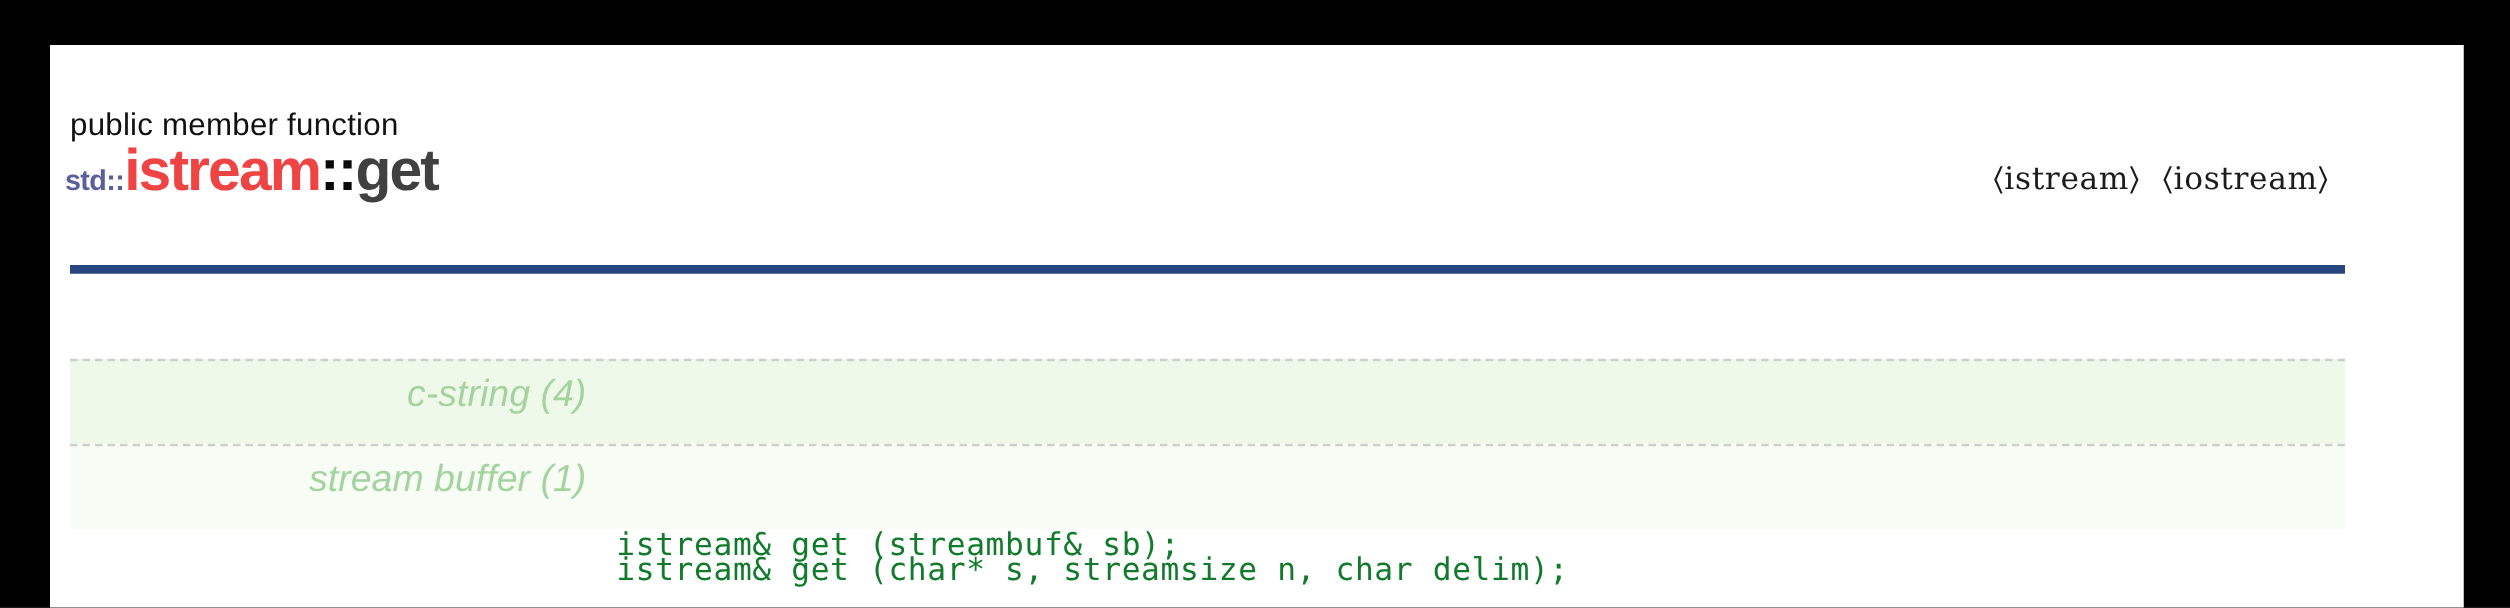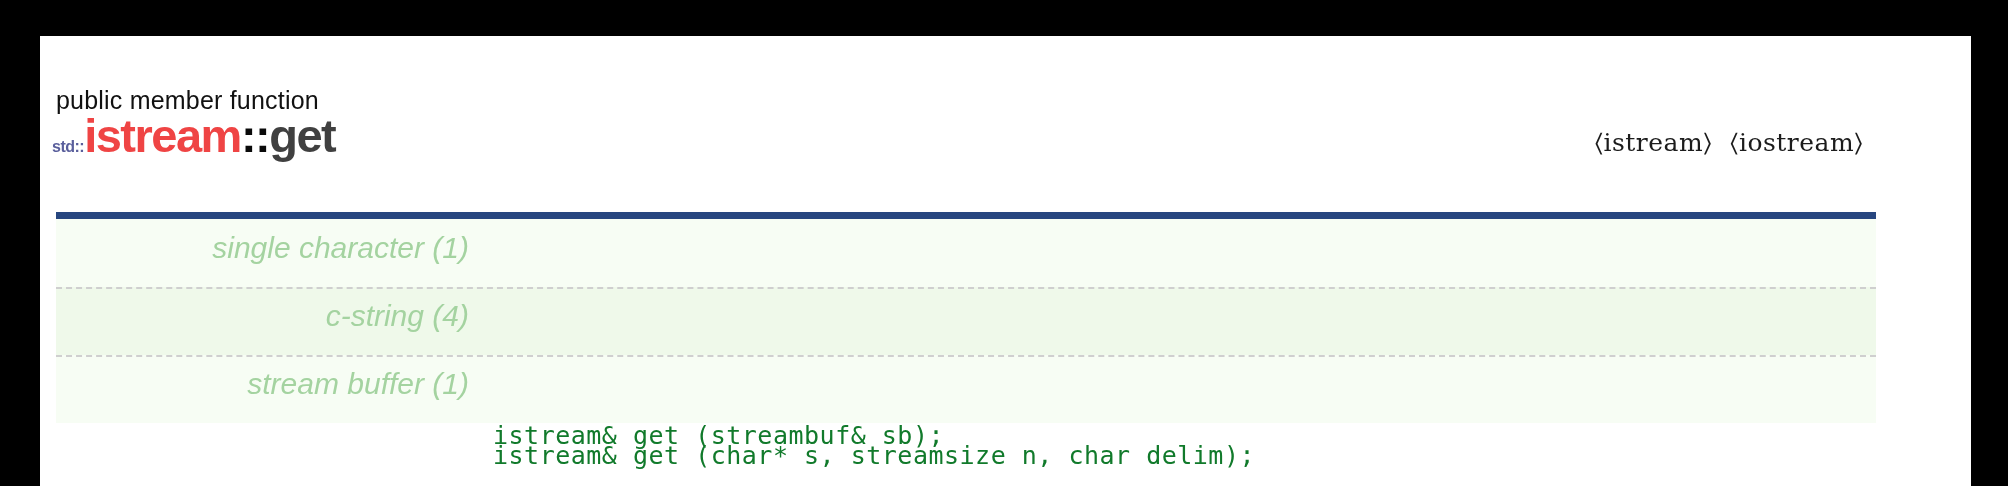--- a/index.html
+++ b/index.html
@@ -51,21 +51,21 @@
   }
   .title-line {
     position: absolute;
     left: 12px;
     top: 76px;
     white-space: nowrap;
     font-weight: bold;
     line-height: 1;
   }
   .title-ns {
-    font-size: 16px;
+    font-size: 23px;
     font-weight: bold;
     color: #5a5f9c;
     letter-spacing: -0.5px;
     vertical-align: baseline;
   }
   .title-cls {
     font-size: 47px;
     font-weight: bold;
     color: #ef4444;
     letter-spacing: -1.5px;
@@ -171,27 +171,20 @@
         <span class="title-ns">std::</span><span class="title-cls">istream</span><span class="title-sep">::</span><span class="title-fn">get</span>
       </div>
 
       <div class="includes">
         <span class="inc">〈istream〉</span><span class="inc">〈iostream〉</span>
       </div>
     </div>
 
     <div id="accent-bar"></div>
 
-    <div class="proto-row odd" style="top:183px; height:68px;">
-      <div class="label-cell" style="top:12px;">single character (1)</div>
-      <div class="code-cell" style="top:8px;">
-        <span class="code-line">int get();</span>
-        <span class="code-line">istream&amp; get (char&amp; c);</span>
-      </div>
-    </div>
 
     <div class="proto-row even" style="top:251px; height:68px;">
       <div class="sep-top"></div>
       <div class="label-cell" style="top:12px;">c-string (4)</div>
       <div class="code-cell" style="top:8px;">
         <span class="code-line">istream&amp; get (char* s, streamsize n);</span>
         <span class="code-line">istream&amp; get (char* s, streamsize n, char delim);</span>
       </div>
     </div>
 

